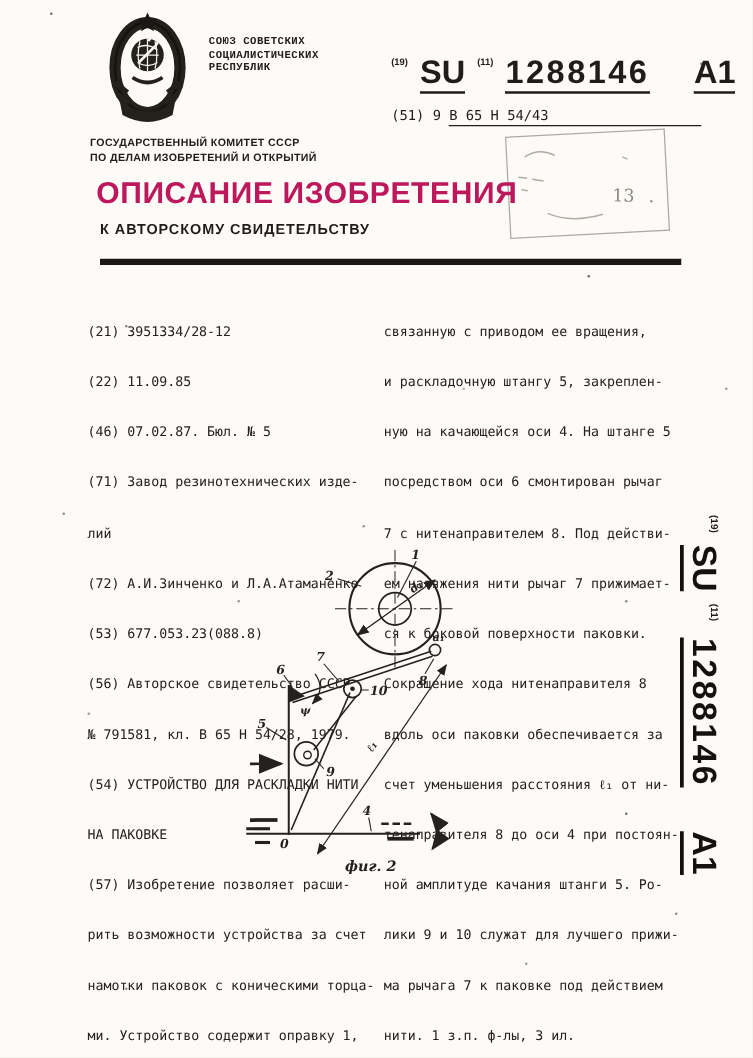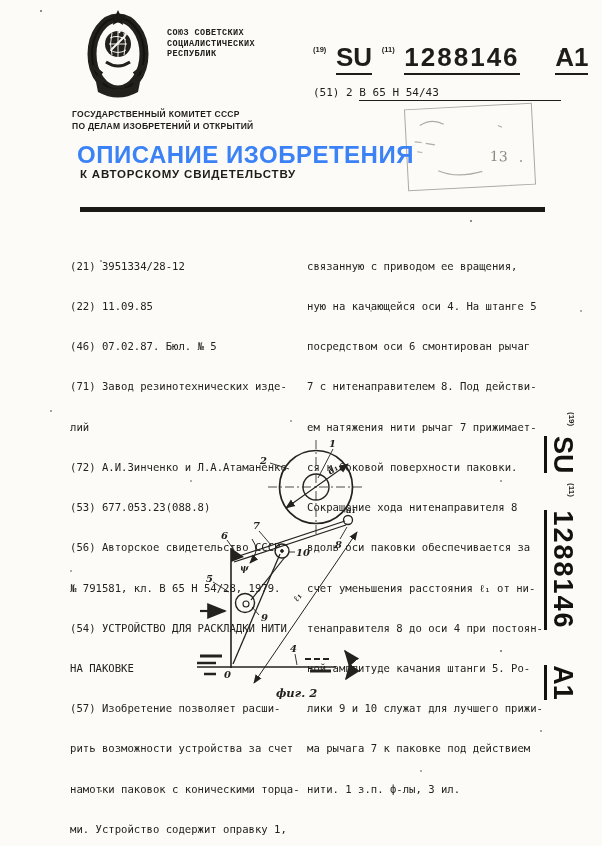--- a/index.html
+++ b/index.html
@@ -14,22 +14,22 @@
   .codes .sup{font-size:7.5px;font-weight:bold;vertical-align:14px;font-family:"Liberation Sans",sans-serif;}
   .codes .big{font-family:"Liberation Sans",sans-serif;font-weight:bold;font-size:26px;
               border-bottom:2.5px solid #1f1d1a;padding-bottom:1px;}
   .codes .num{letter-spacing:2px;}
   .codes .kind{margin-left:26px;}
   .classif{position:absolute;left:313px;top:86px;font-size:11px;white-space:nowrap;}
   .classif .cls{border-bottom:1.5px solid #1f1d1a;padding-right:122px;padding-bottom:1px;}
   .committee{position:absolute;left:72px;top:109px;font-family:"Liberation Sans",sans-serif;
              font-weight:bold;font-size:8.5px;line-height:11.5px;letter-spacing:.3px;}
   .title{position:absolute;left:77px;top:141px;font-family:"Liberation Sans",sans-serif;
-         font-weight:bold;font-size:24px;letter-spacing:.5px;color:#3b82f6;}
-  .subtitle{position:absolute;left:80px;top:168px;font-family:"Liberation Sans",sans-serif;
+         font-weight:bold;font-size:24px;letter-spacing:.5px;color:#be185d;}
+  .subtitle{position:absolute;left:80px;top:178px;font-family:"Liberation Sans",sans-serif;
             font-weight:bold;font-size:11.5px;letter-spacing:.8px;text-align:center;}
   .rule{position:absolute;left:80px;top:207px;width:465px;height:4.5px;background:#1b1916;}
 
   
   .stamp{position:absolute;left:406px;top:106px;width:126px;height:80px;
          border:1.3px solid #a3a19a;transform:rotate(-3deg);opacity:.9;}
   .stamp svg{position:absolute;left:0;top:0;}
 
   
   .col{position:absolute;top:233px;font-size:10.6px;line-height:13.4px;white-space:pre;color:#242220;}
@@ -85,21 +85,21 @@
 
   <div class="codes">
     <span class="sup">(19)</span>
     <span class="big">SU</span>
     <span class="sup">(11)</span>
     <span class="big num">1288146</span>
     <span class="big kind">A1</span>
   </div>
 
   <div class="classif">
-    <span>(51) 2 </span><span class="cls">В 65 Н 54/43</span>
+    <span>(51) 9 </span><span class="cls">В 65 Н 54/43</span>
   </div>
 
   <div class="stamp">
     <svg width="126" height="80" viewBox="0 0 126 80">
       <g stroke="#a7a49b" fill="none" stroke-width="1.2">
         <path d="M14,16 q12,-7 24,0"></path>
         <path d="M8,32 l7,1 m4,1 l9,2 m-18,6 l5,1"></path>
         <path d="M30,62 q18,9 44,3"></path>
         <path d="M92,20 l4,2"></path>
       </g>
@@ -129,20 +129,21 @@
     <div>(54) УСТРОЙСТВО ДЛЯ РАСКЛАДКИ НИТИ</div>
     <div>НА ПАКОВКЕ</div>
     <div>(57) Изобретение позволяет расши-</div>
     <div>рить возможности устройства за счет</div>
     <div>намотки паковок с коническими торца-</div>
     <div>ми. Устройство содержит оправку 1,</div>
   </div>
 
   <div class="col col-right">
     <div>связанную с приводом ее вращения,</div>
+    <div>и раскладочную штангу 5, закреплен-</div>
     <div>ную на качающейся оси 4. На штанге 5</div>
     <div>посредством оси 6 смонтирован рычаг</div>
     <div>7 с нитенаправителем 8. Под действи-</div>
     <div>ем натяжения нити рычаг 7 прижимает-</div>
     <div>ся к боковой поверхности паковки.</div>
     <div>Сокращение хода нитенаправителя 8</div>
     <div>вдоль оси паковки обеспечивается за</div>
     <div>счет уменьшения расстояния ℓ₁ от ни-</div>
     <div>тенаправителя 8 до оси 4 при постоян-</div>
     <div>ной амплитуде качания штанги 5. Ро-</div>

